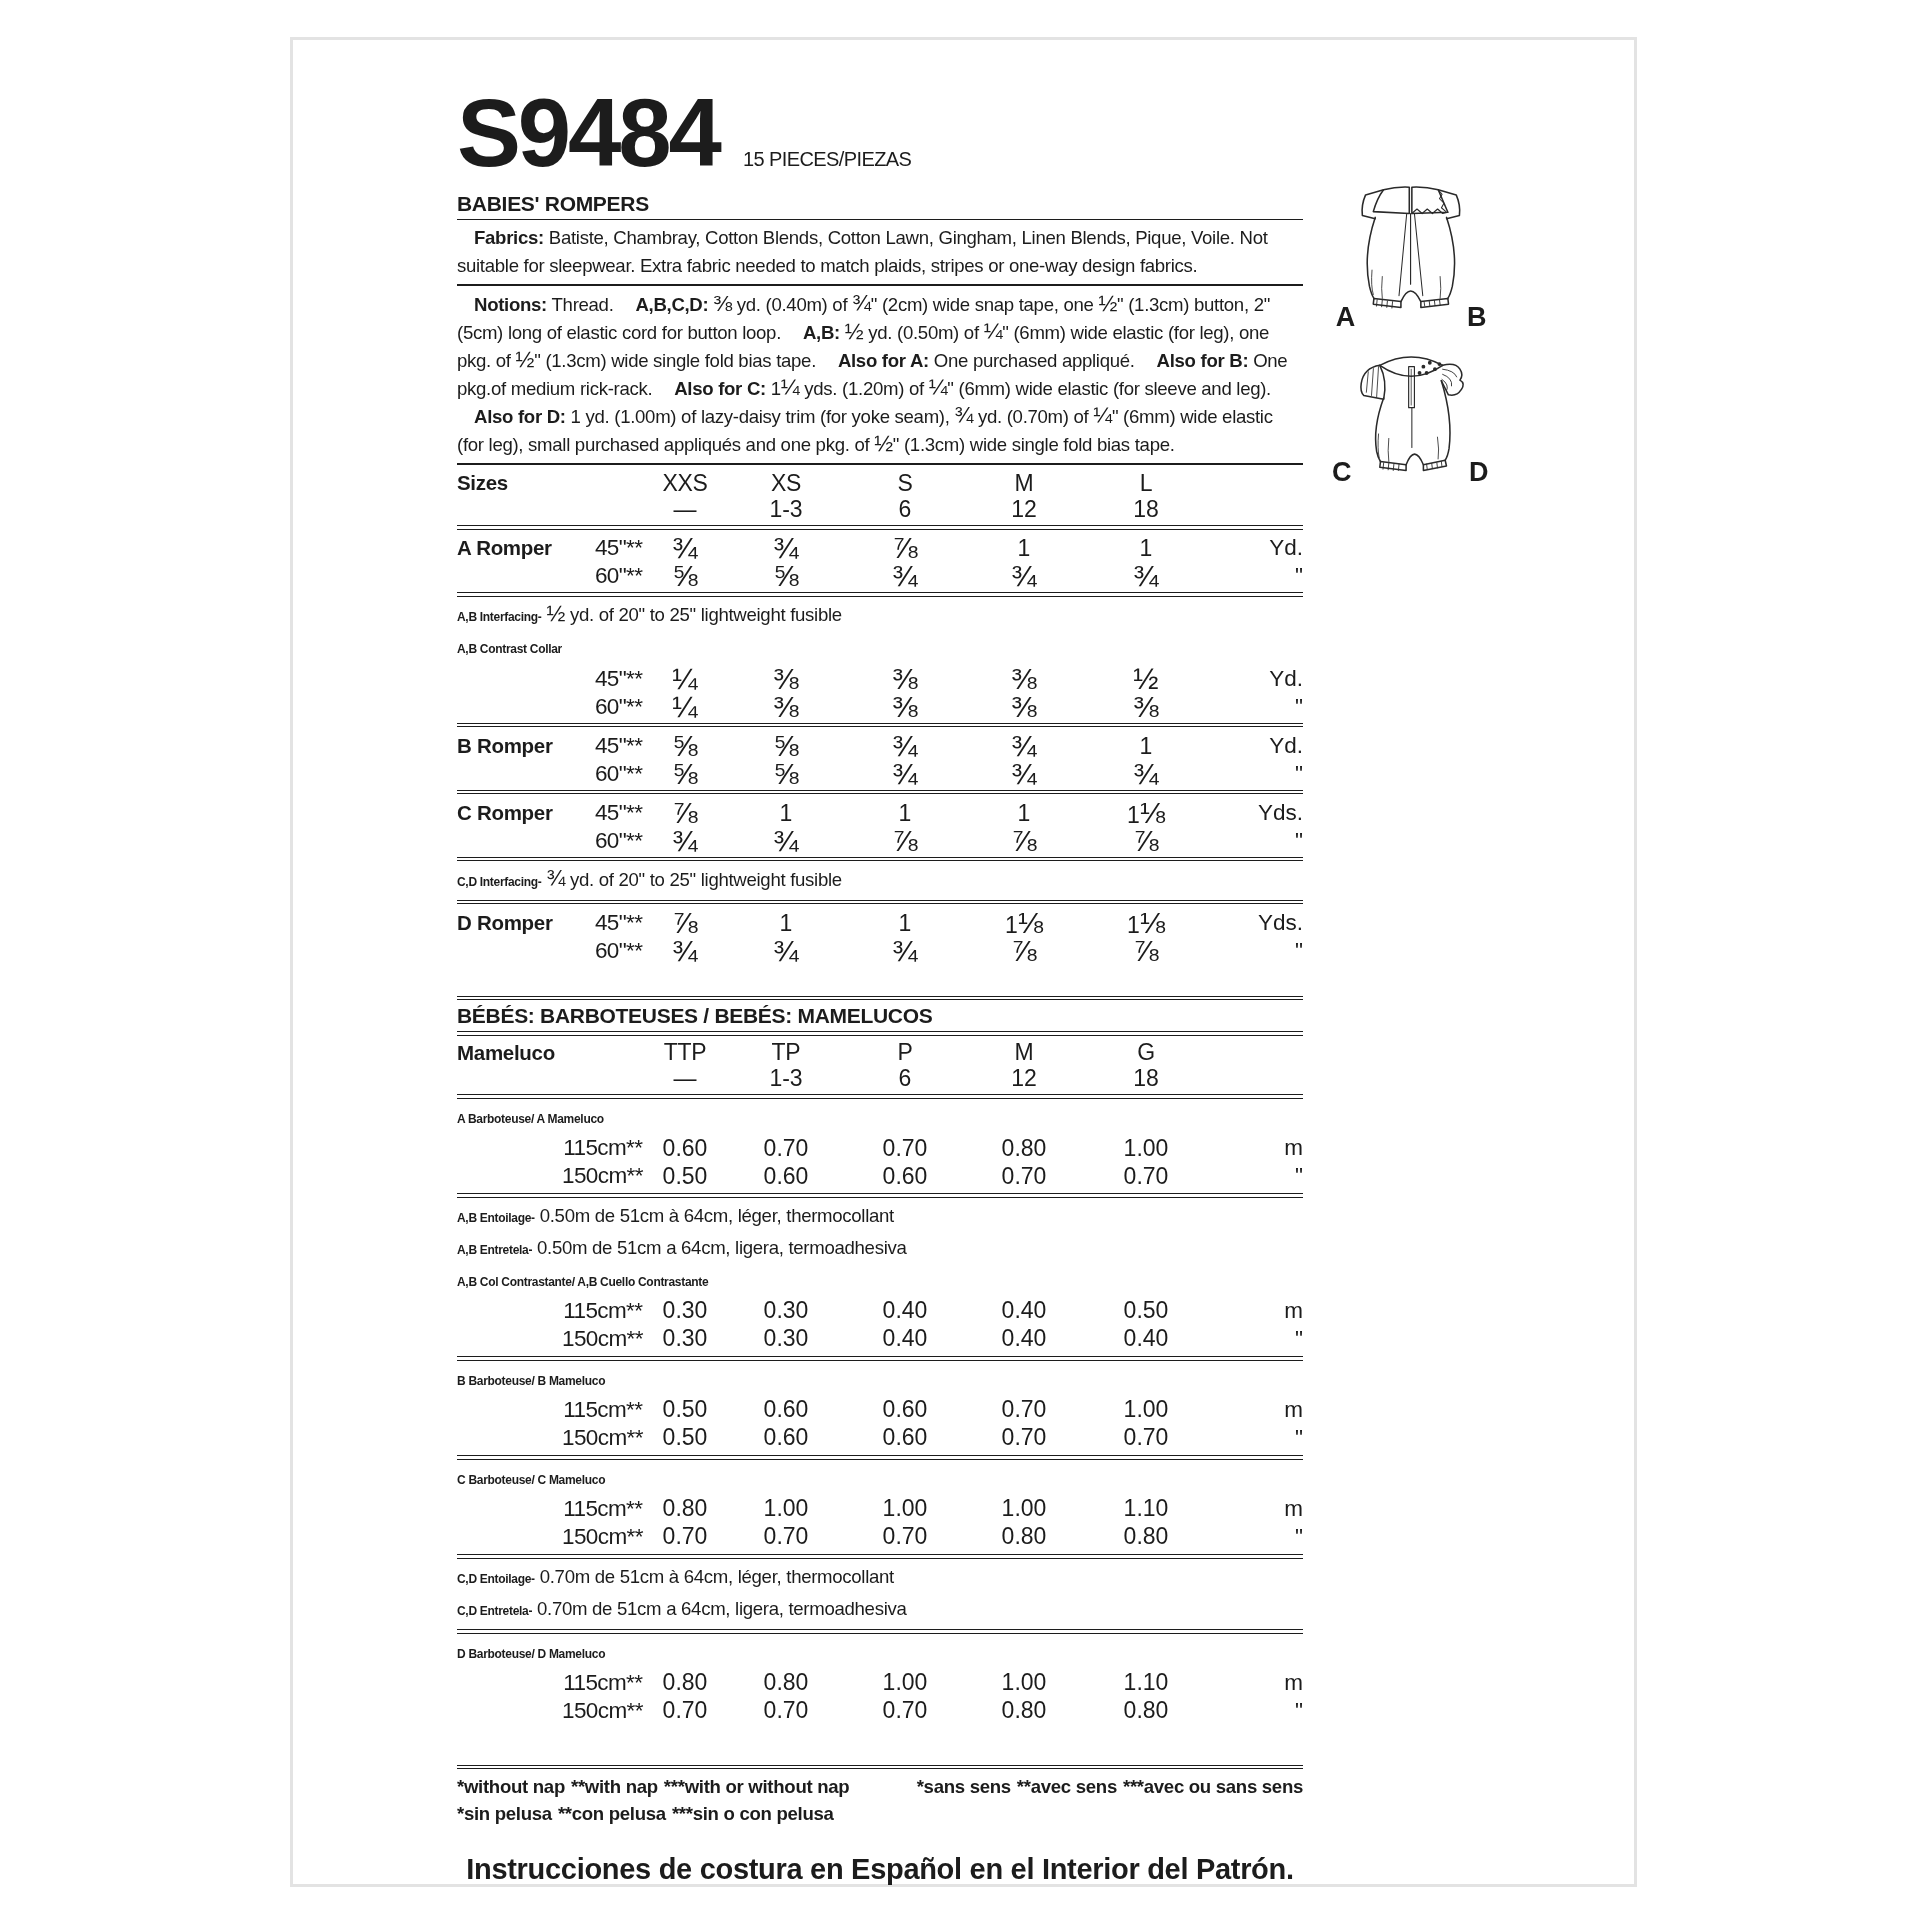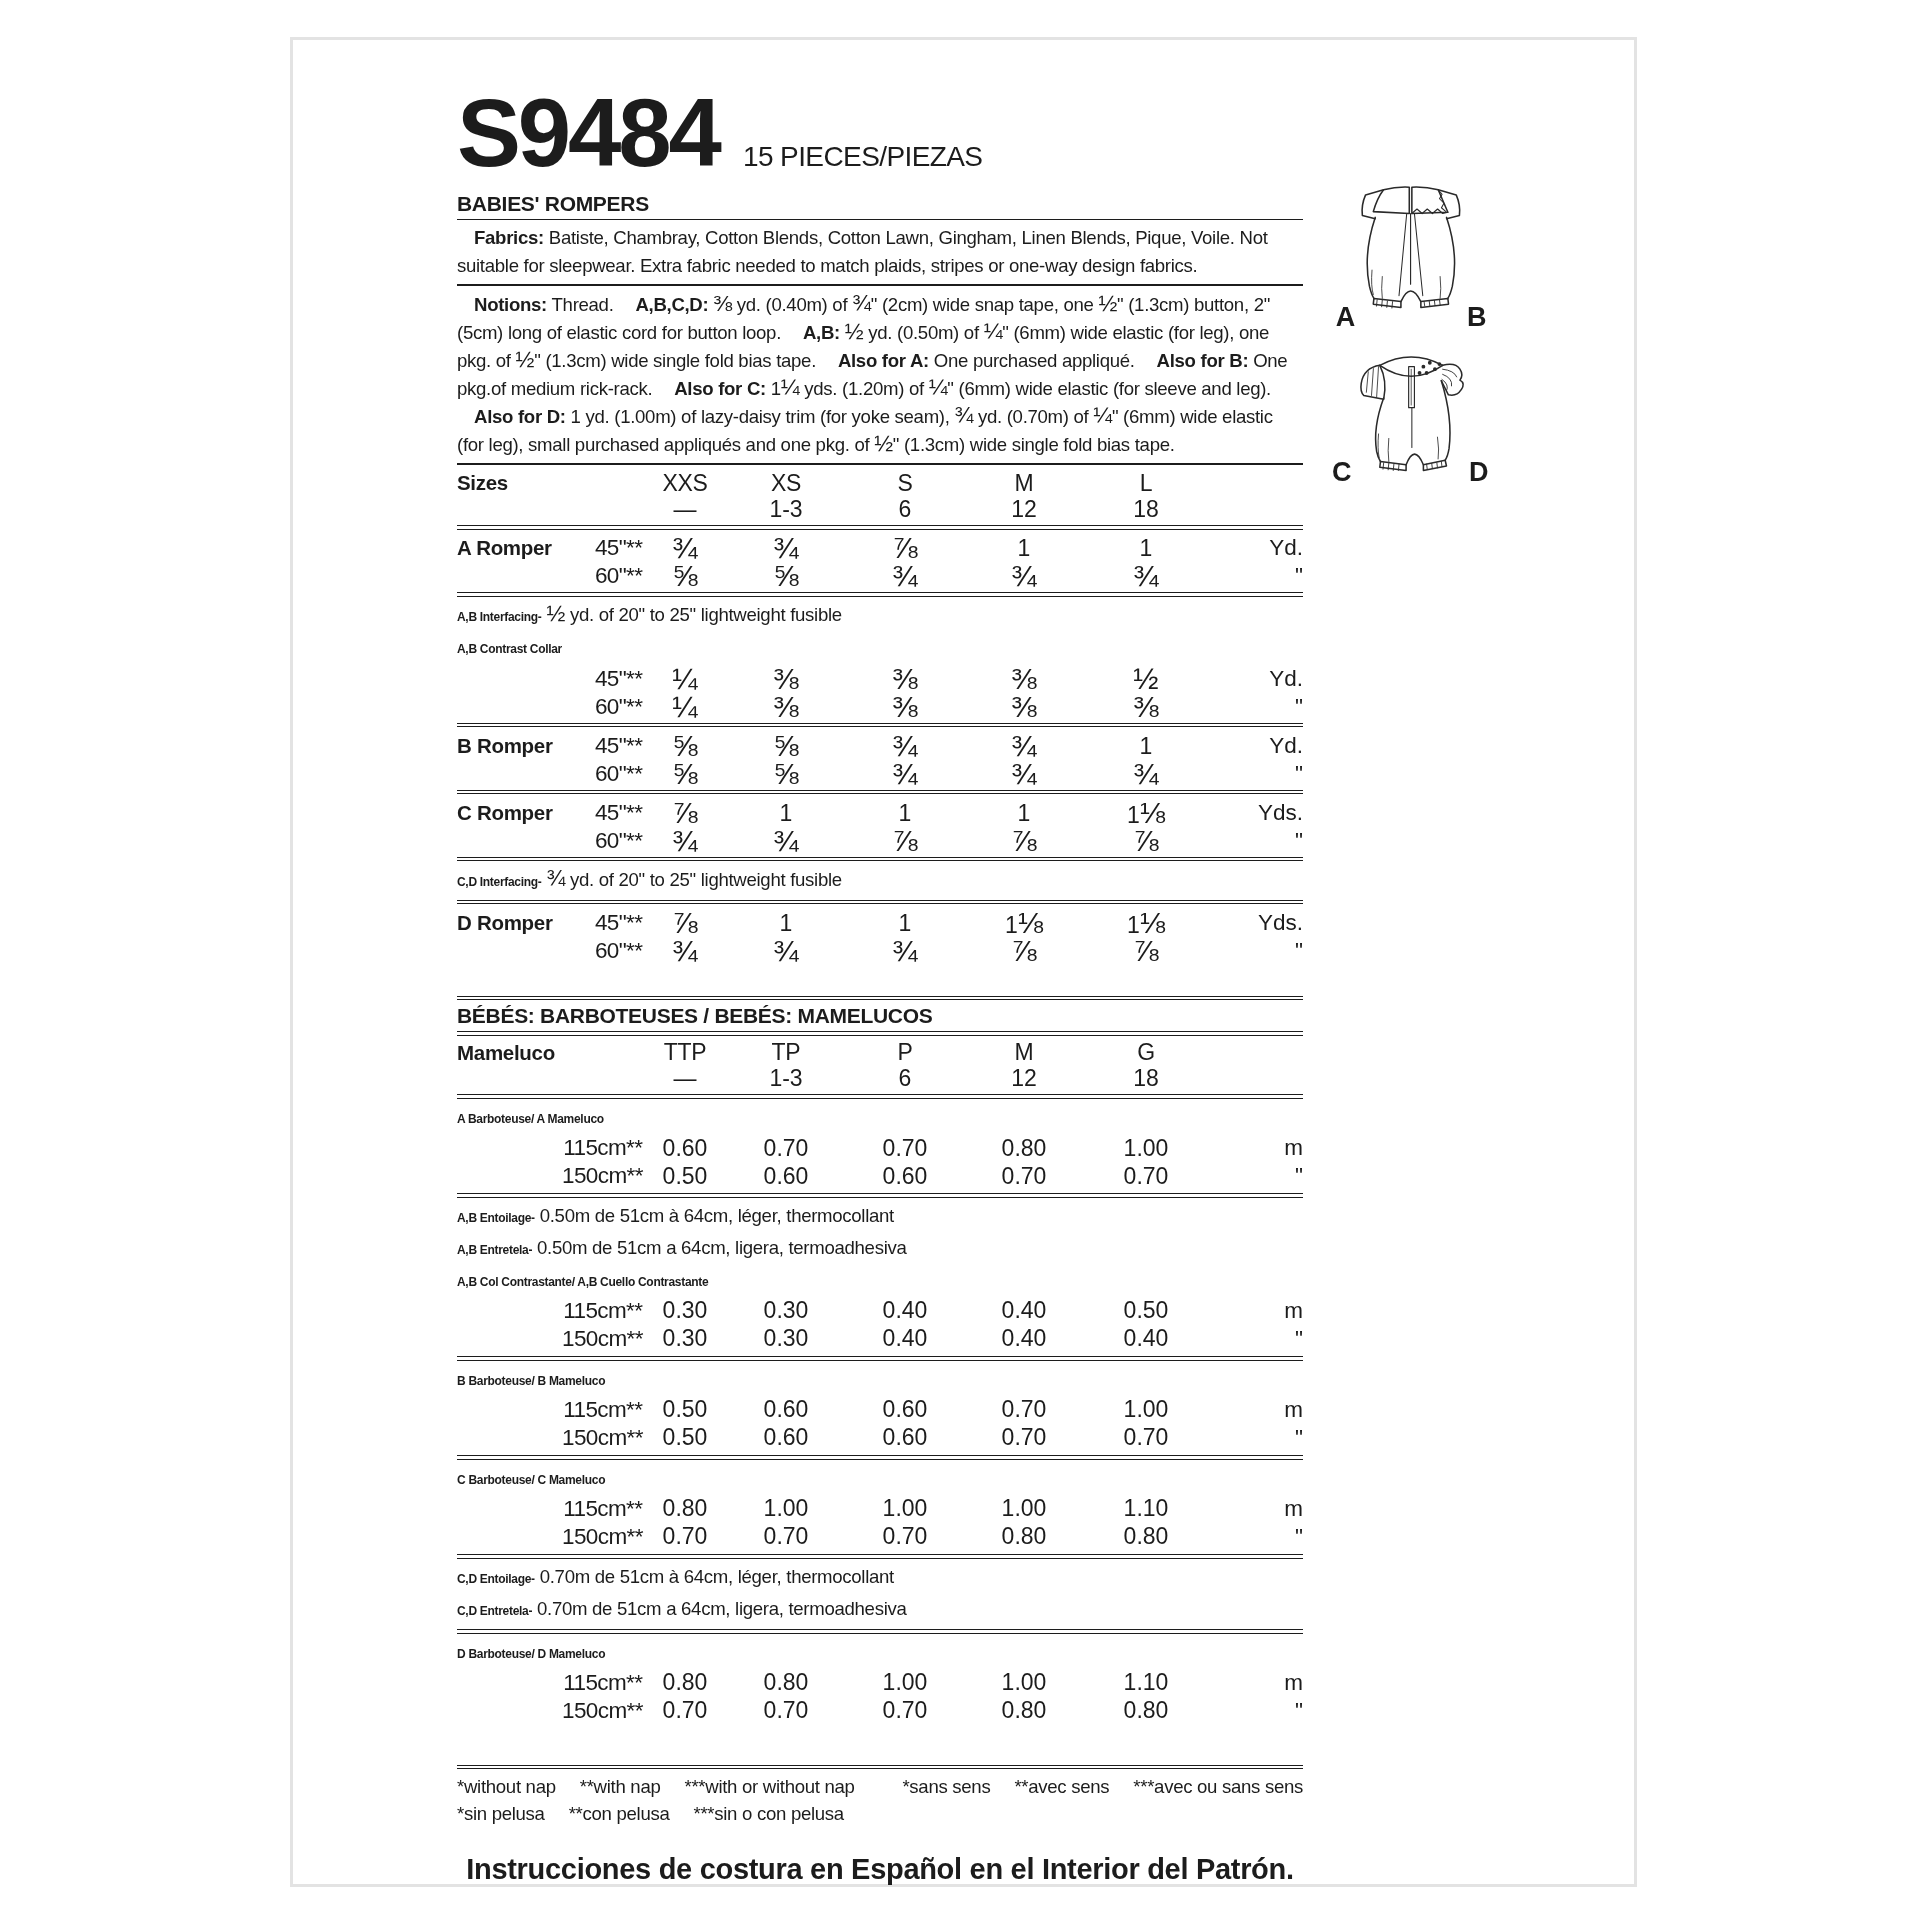--- a/index.html
+++ b/index.html
@@ -1,21 +1,21 @@
 <!DOCTYPE html>
 <html style="font-size:10.3px"><head>
 <meta charset="utf-8">
 <style>
   html,body{margin:0;padding:0;width:1926px;height:1926px;background:#ffffff;overflow:hidden;}
   body{font-family:"Liberation Sans","DejaVu Sans",sans-serif;color:#1c1c1c;-webkit-font-smoothing:antialiased;}
   .frame{position:absolute;left:290px;top:37px;width:1341px;height:1844px;border:3.2px solid #e3e3e3;background:#ffffff;}
   .content{position:absolute;left:457px;top:81px;width:846px;}
   .title-row{display:flex;align-items:baseline;gap:24.4px;}
   .pat-num{font-size:96px;font-weight:800;letter-spacing:-3.2px;line-height:103px;}
-  .pieces{font-size:28px;letter-spacing:-0.6px;}
+  .pieces{font-size:20px;letter-spacing:-0.6px;}
   .heading{font-size:21px;font-weight:700;margin-top:7.7px;letter-spacing:-0.3px;}
   .rule-thin{border-top:1.9px solid #1c1c1c;margin-top:3.2px;}
   .rule{border-top:2.6px solid #1c1c1c;margin:4.5px 0;}
   .rule-double{height:2.6px;border-top:1.9px solid #1c1c1c;border-bottom:1.9px solid #1c1c1c;margin:3.2px 0;}
   .para{font-size:18.6px;line-height:28px;letter-spacing:-0.3px;margin:3.9px 0;}
   .para b{letter-spacing:-0.3px;margin-left:17px;}
   .fx{font-size:1.22em;line-height:1;}
   
   .t-row{display:grid;grid-template-columns:105px 83px 80px 122px 116px 122px 122px 96px;align-items:center;}
   .t-head{height:26px;font-size:24.4px;letter-spacing:-0.3px;}
@@ -26,21 +26,21 @@
   .c-meas{text-align:right;font-size:22.5px;letter-spacing:-0.6px;padding-right:2.6px;}
   .c-val{text-align:center;font-size:23px;}
   .c-val .fx{font-size:1.32em;}
   .c-unit{text-align:right;font-size:22.5px;}
   .t-note{min-height:30px;line-height:30px;font-size:18.6px;letter-spacing:-0.3px;}
   .t-note b{font-size:12px;}
   .heading2{font-size:21px;font-weight:700;letter-spacing:-0.3px;margin:3.9px 0 2.6px 0;}
   .fr-gap{margin-top:32px;}
   .end-rule{margin-top:40px;}
   .foot{display:flex;font-size:18.6px;letter-spacing:-0.3px;margin-top:6.4px;}
-  .foot .grp{display:flex;gap:24px;}
+  .foot .grp{display:flex;gap:6px;font-weight:bold;}
   .foot .grp.right{margin-left:auto;}
   .foot2{margin-top:5.1px;}
   .bottom-note{text-align:center;font-size:29px;font-weight:700;letter-spacing:-0.3px;margin-top:28px;}
   
   .illos{position:absolute;left:1319px;top:175px;width:186px;height:347px;}
   .illos svg{position:absolute;left:26px;}
   .illo-letter{position:absolute;font-size:27px;font-weight:800;}
   .l-a{left:16.7px;top:127px;} .l-b{left:148px;top:127px;}
   .l-c{left:13px;top:282px;} .l-d{left:150px;top:282px;}
 </style>

